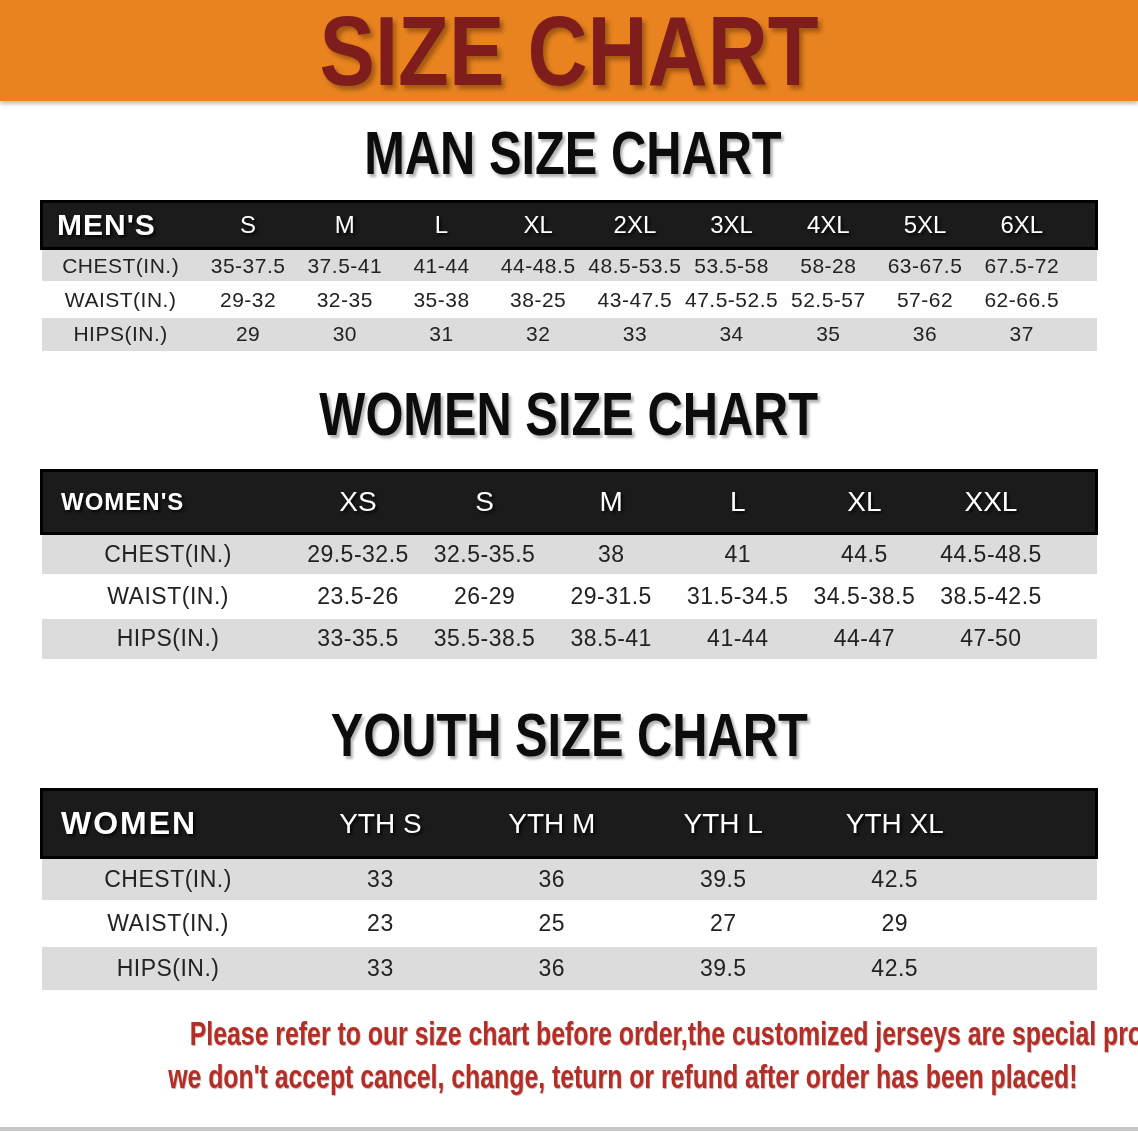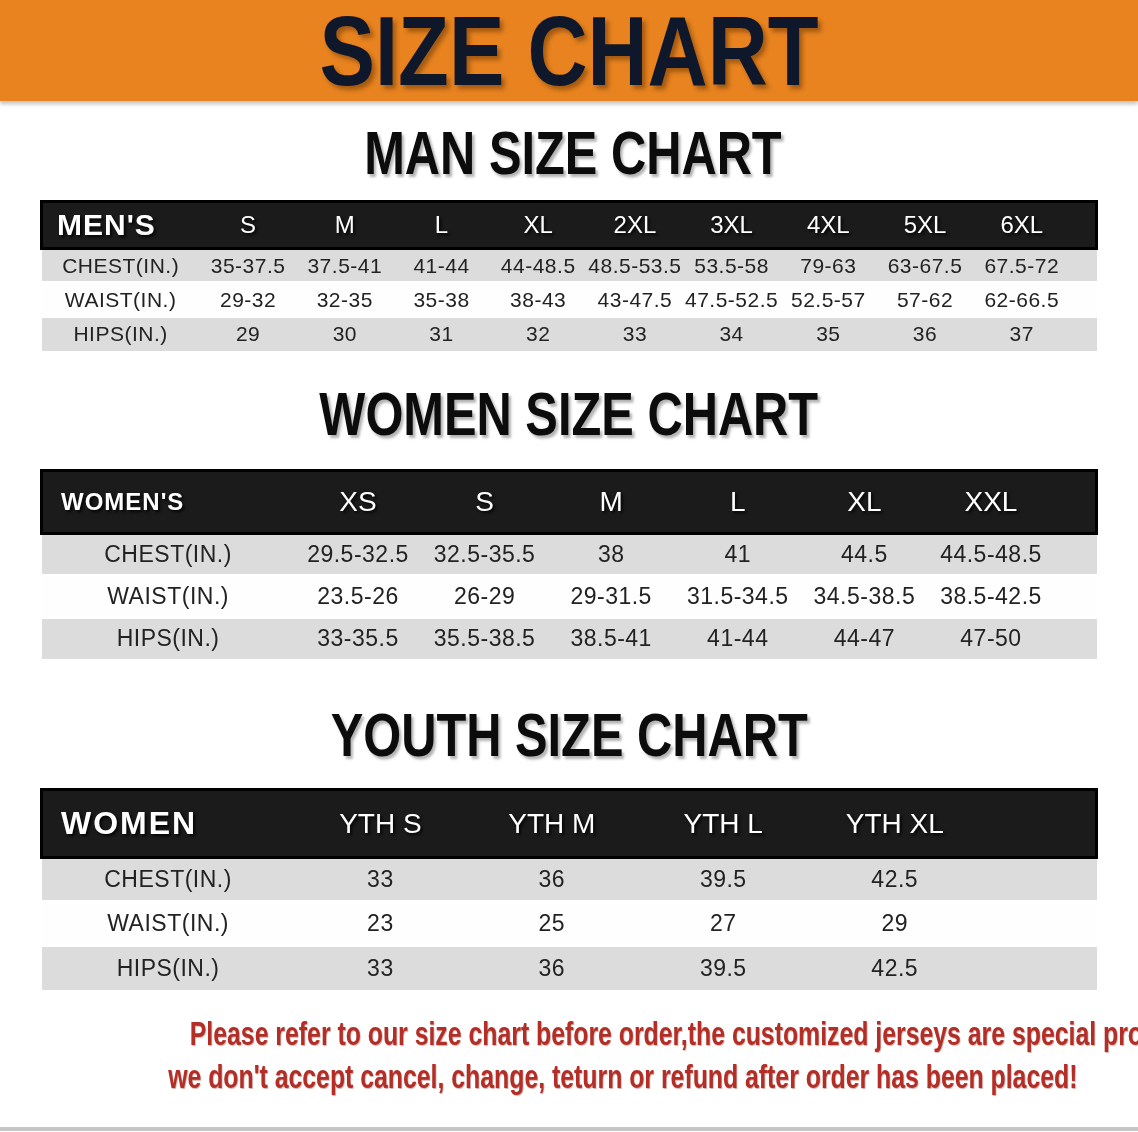--- a/index.html
+++ b/index.html
@@ -21,21 +21,21 @@
     background: #E8831F;
     display: flex;
     align-items: center;
     justify-content: center;
     box-shadow: 0 3px 4px rgba(0,0,0,0.25);
   }
   .banner h1 {
     font-size: 99px;
     line-height: 99px;
     font-weight: 900;
-    color: #0f172a;
+    color: #7f1d1d;
     letter-spacing: 0px;
     white-space: nowrap;
   }
   .cond {
     display: inline-block;
     transform: scaleX(0.84);
     transform-origin: center;
     white-space: nowrap;
   }
   .banner h1 .cond { text-shadow: 4px 4px 5px rgba(80,40,0,0.45); }
@@ -175,31 +175,31 @@
           </thead>
           <tbody>
             <tr class="measure-row">
               <td>CHEST(IN.)</td>
               <td>35-37.5</td>
               <td>37.5-41</td>
               <td>41-44</td>
               <td>44-48.5</td>
               <td>48.5-53.5</td>
               <td>53.5-58</td>
-              <td>79-63</td>
+              <td>58-28</td>
               <td>63-67.5</td>
               <td>67.5-72</td>
               <td class="spacer"></td>
             </tr>
             <tr class="measure-row">
               <td>WAIST(IN.)</td>
               <td>29-32</td>
               <td>32-35</td>
               <td>35-38</td>
-              <td>38-43</td>
+              <td>38-25</td>
               <td>43-47.5</td>
               <td>47.5-52.5</td>
               <td>52.5-57</td>
               <td>57-62</td>
               <td>62-66.5</td>
               <td class="spacer"></td>
             </tr>
             <tr class="measure-row">
               <td>HIPS(IN.)</td>
               <td>29</td>

